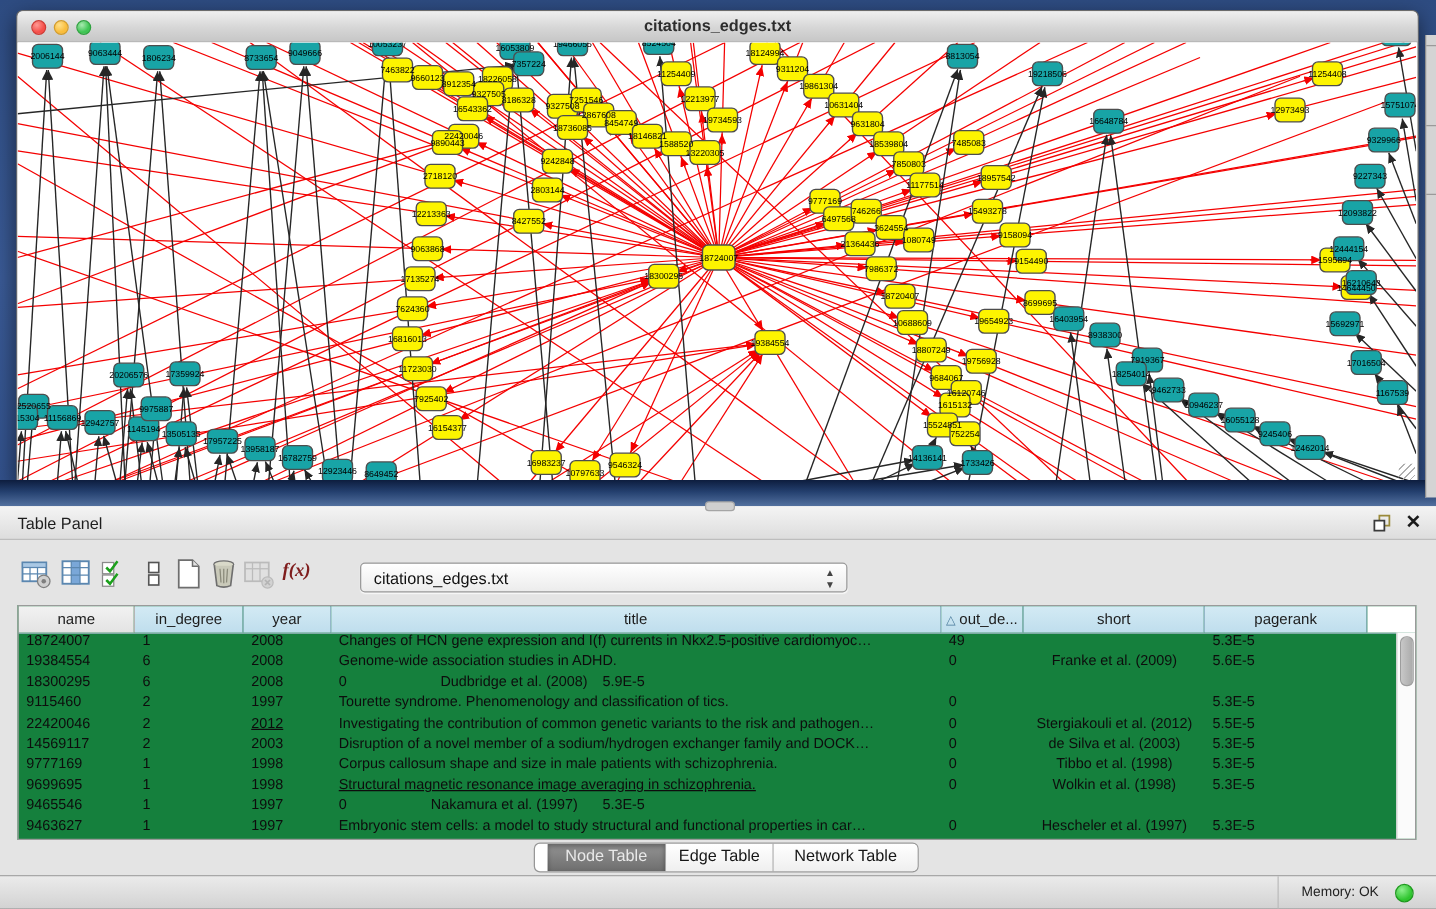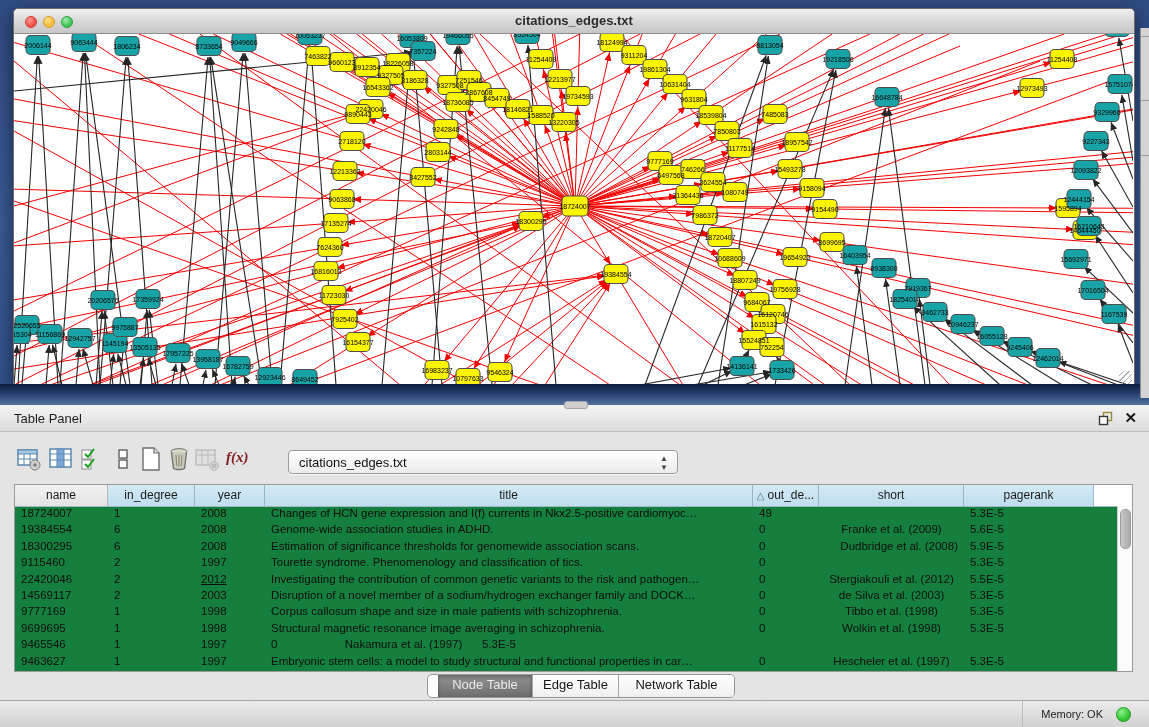--- a/index.html
+++ b/index.html
@@ -706,21 +706,20 @@
             <div class="tcell" style="width: 70px;">2008</div>
             <div class="tcell" style="width: 488px;">Genome-wide association studies in ADHD.</div>
             <div class="tcell" style="width: 66px;">0</div>
             <div class="tcell" style="width: 145px; text-align: center;">Franke et al. (2009)</div>
             <div class="tcell" style="width: 130px;">5.6E-5</div>
           </div>
           <div class="trow">
             <div class="tcell" style="width: 93px;">18300295</div>
             <div class="tcell" style="width: 87px;">6</div>
             <div class="tcell" style="width: 70px;">2008</div>
-            <div class="tcell" style="width: 488px;">Estimation of significance thresholds for genomewide association scans.</div>
             <div class="tcell" style="width: 66px;">0</div>
             <div class="tcell" style="width: 145px; text-align: right;">Dudbridge et al. (2008)</div>
             <div class="tcell" style="width: 130px;">5.9E-5</div>
           </div>
           <div class="trow">
             <div class="tcell" style="width: 93px;">9115460</div>
             <div class="tcell" style="width: 87px;">2</div>
             <div class="tcell" style="width: 70px;">1997</div>
             <div class="tcell" style="width: 488px;">Tourette syndrome. Phenomenology and classification of tics.</div>
             <div class="tcell" style="width: 66px;">0</div>
@@ -751,21 +750,21 @@
             <div class="tcell" style="width: 70px;">1998</div>
             <div class="tcell" style="width: 488px;">Corpus callosum shape and size in male patients with schizophrenia.</div>
             <div class="tcell" style="width: 66px;">0</div>
             <div class="tcell" style="width: 145px; text-align: center;">Tibbo et al. (1998)</div>
             <div class="tcell" style="width: 130px;">5.3E-5</div>
           </div>
           <div class="trow">
             <div class="tcell" style="width: 93px;">9699695</div>
             <div class="tcell" style="width: 87px;">1</div>
             <div class="tcell" style="width: 70px;">1998</div>
-            <div class="tcell" style="width: 488px;">Structural magnetic resonance image averaging in schizophrenia.</div>
+            <div class="tcell" style="width: 488px; text-decoration: underline;">Structural magnetic resonance image averaging in schizophrenia.</div>
             <div class="tcell" style="width: 66px;">0</div>
             <div class="tcell" style="width: 145px; text-align: center;">Wolkin et al. (1998)</div>
             <div class="tcell" style="width: 130px;">5.3E-5</div>
           </div>
           <div class="trow">
             <div class="tcell" style="width: 93px;">9465546</div>
             <div class="tcell" style="width: 87px;">1</div>
             <div class="tcell" style="width: 70px;">1997</div>
             <div class="tcell" style="width: 66px;">0</div>
             <div class="tcell" style="width: 145px; text-align: center;">Nakamura et al. (1997)</div>

